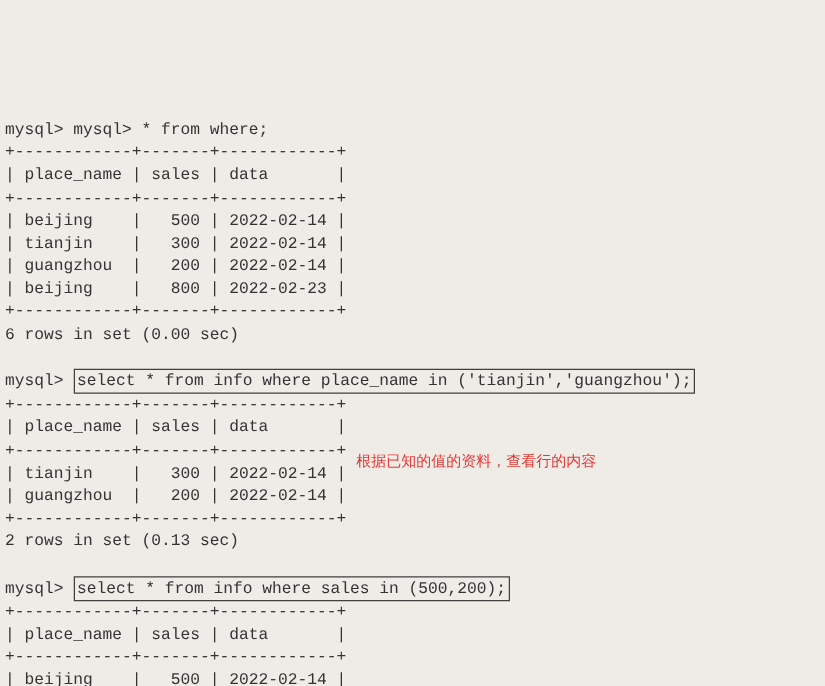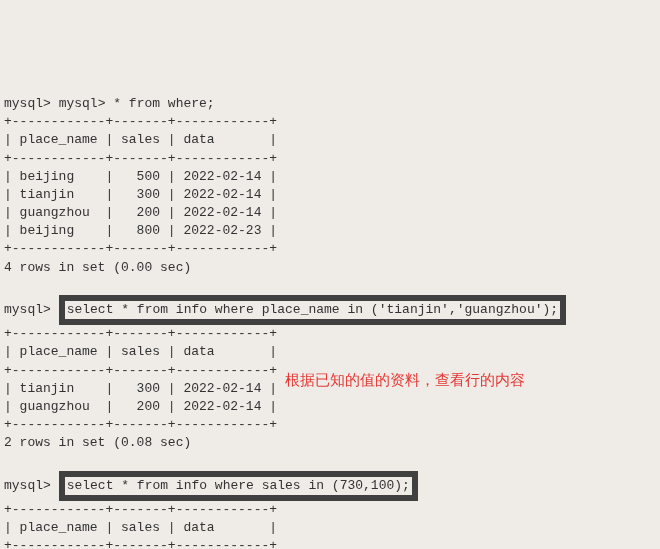--- a/index.html
+++ b/index.html
@@ -10,29 +10,29 @@
       line-height: 1.4;
       color: #333;
       padding: 0;
       width: 660px;
       white-space: pre;
     }
     .terminal {
       padding: 4px 4px 4px 4px;
     }
     .highlight-box {
-      border: 6px solid #404040;
+      border: 1px solid #404040;
       padding: 0 2px;
       display: inline-block;
     }
     .annotation {
       color: #e53935;
       white-space: normal;
       font-family: sans-serif;
-      font-size: 15px;
+      font-size: 12px;
       display: inline-block;
       vertical-align: top;
       margin-left: 8px;
     }
     .row-container {
       display: flex;
       align-items: center;
     }
     .table-block {
       display: inline-block;
@@ -47,31 +47,31 @@
 <div class="terminal">
 <span><span>mysql&gt;</span> <span>mysql&gt; </span><span>* from where;</span></span>
 <span>+------------+-------+------------+</span>
 <span>| place_name | sales | data       |</span>
 <span>+------------+-------+------------+</span>
 <span>| beijing    |   500 | 2022-02-14 |</span>
 <span>| tianjin    |   300 | 2022-02-14 |</span>
 <span>| guangzhou  |   200 | 2022-02-14 |</span>
 <span>| beijing    |   800 | 2022-02-23 |</span>
 <span>+------------+-------+------------+</span>
-<span>4 rows in set (0.00 sec)</span>
+<span>6 rows in set (0.00 sec)</span>
 
 <span><span>mysql&gt;</span> <span class="highlight-box">select * from info where place_name in ('tianjin','guangzhou');</span></span>
 <div class="row-container"><span class="table-block"><span>+------------+-------+------------+</span>
 <span>| place_name | sales | data       |</span>
 <span>+------------+-------+------------+</span>
 <span>| tianjin    |   300 | 2022-02-14 |</span>
 <span>| guangzhou  |   200 | 2022-02-14 |</span>
-<span>+------------+-------+------------+</span></span><span class="annotation">根据已知的值的资料，查看行的内容</span></div><span>2 rows in set (0.08 sec)</span>
+<span>+------------+-------+------------+</span></span><span class="annotation">根据已知的值的资料，查看行的内容</span></div><span>2 rows in set (0.13 sec)</span>
 
-<span><span>mysql&gt;</span> <span class="highlight-box">select * from info where sales in (730,100);</span></span>
+<span><span>mysql&gt;</span> <span class="highlight-box">select * from info where sales in (500,200);</span></span>
 <span>+------------+-------+------------+</span>
 <span>| place_name | sales | data       |</span>
 <span>+------------+-------+------------+</span>
 <span>| beijing    |   500 | 2022-02-14 |</span>
 
 
 
 </div>
 
 

